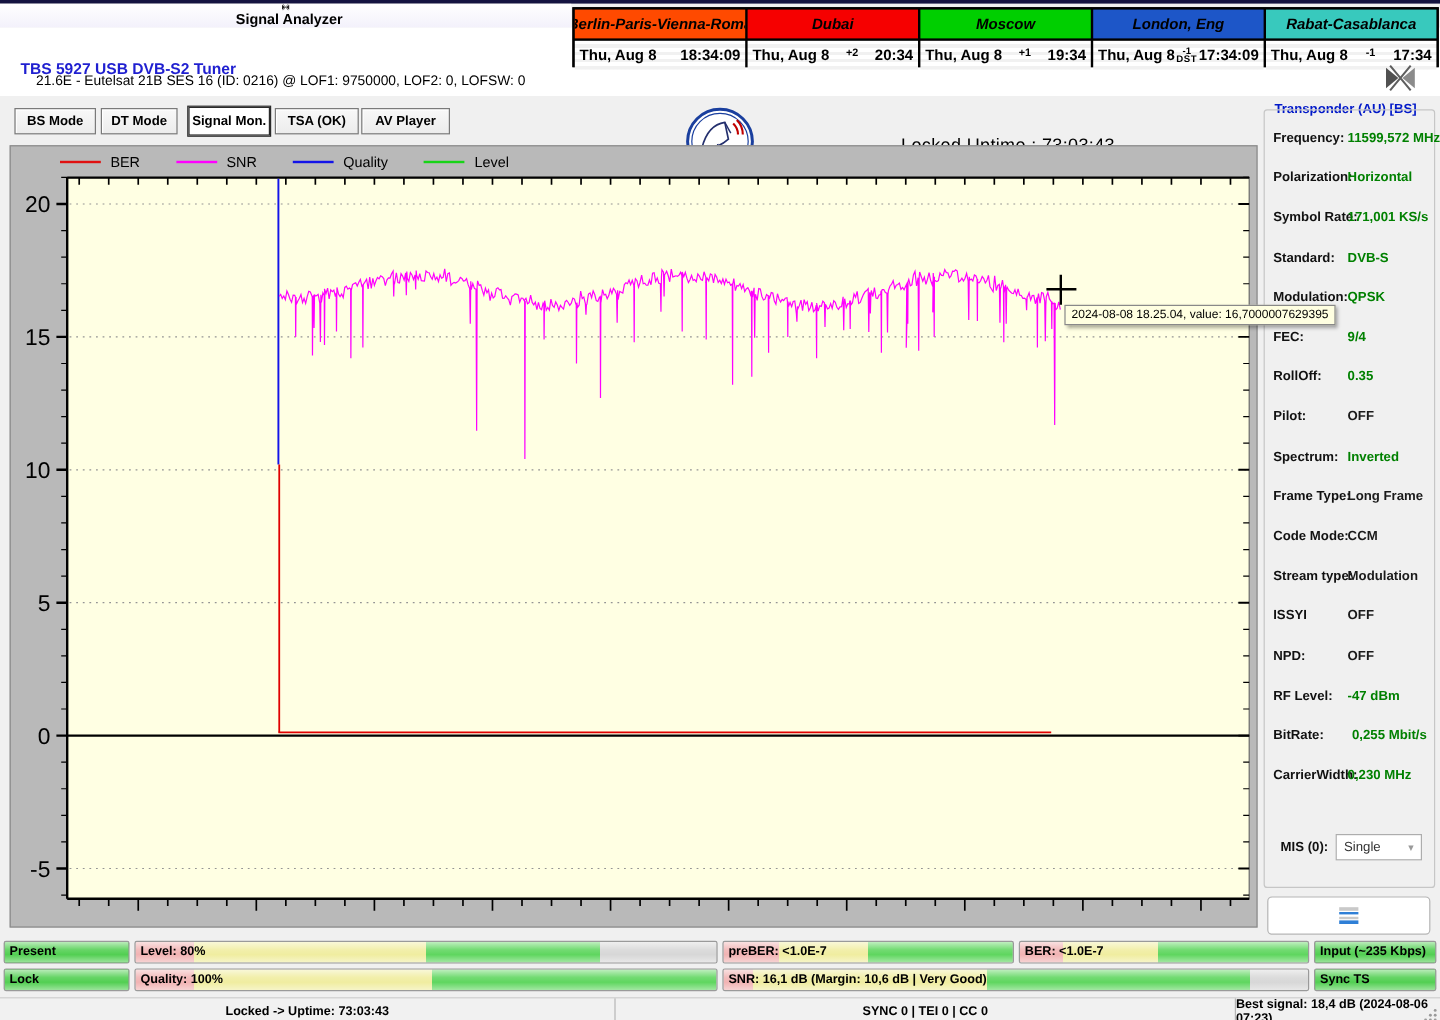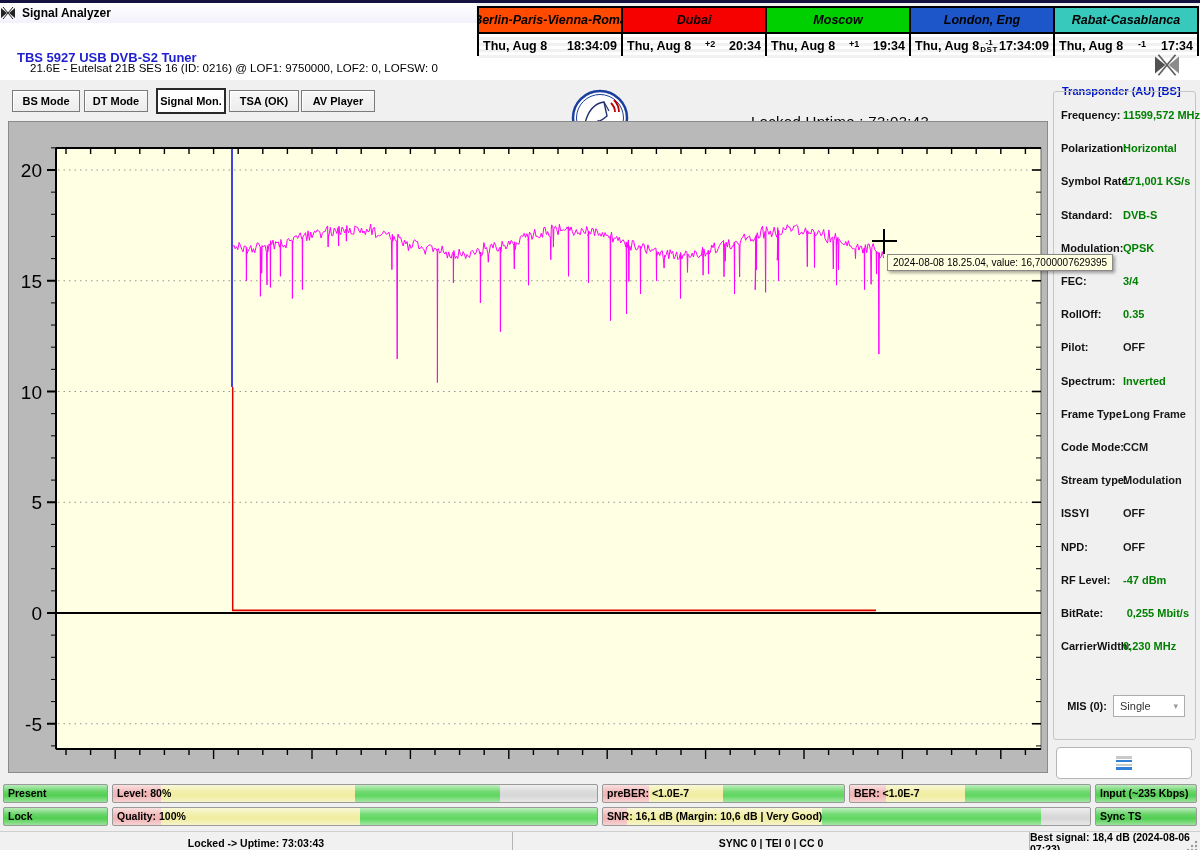--- a/index.html
+++ b/index.html
@@ -1,21 +1,21 @@
 <!DOCTYPE html>
 <html><head>
 <meta charset="utf-8">
 <title>Signal Analyzer</title>
 <style>
   html,body{margin:0;padding:0;background:#d8d8d8;font-family:"Liberation Sans",sans-serif;}
   #win{position:relative;width:1200px;height:850px;background:#f0f0f0;overflow:hidden;
        border-top:3px solid #141340;box-sizing:border-box;}
   
   #titlebar{position:absolute;left:0;top:0;width:476px;height:20px;background:linear-gradient(#ffffff,#f3f1fb);
-            display:flex;align-items:center;}
+            display:flex;align-items:center;flex-direction:column;}
   #titlebar .ttl{font-size:12px;font-weight:600;color:#000;margin-left:6px;}
   #whiteband{position:absolute;left:0;top:20px;width:1200px;height:57px;background:#ffffff;}
   #tbsname{position:absolute;left:17px;top:29px;font-size:13px;font-weight:700;color:#1f1fd0;margin-top:18px;}
   #lofline{position:absolute;left:30px;top:59px;font-size:11.5px;color:#000;}
   
   #clocks{position:absolute;left:477px;top:3px;width:722px;height:50px;display:grid;
           grid-template-columns:repeat(5,1fr);grid-template-rows:24px 24px;gap:2px;background:#000;
           border:2px solid #000;box-sizing:border-box;}
   .clkhead{display:flex;align-items:center;justify-content:center;font-size:12.5px;font-weight:700;
            font-style:italic;color:#000;white-space:nowrap;overflow:hidden;}
@@ -148,20 +148,38 @@
     <circle cx="29" cy="29" r="23.5" fill="none" stroke="#1a3f9e" stroke-width="1"></circle>
     <path d="M14 34 Q19 15 33 13 L36 27 Q26 36 14 34 Z" fill="none" stroke="#24306e" stroke-width="1.4"></path>
     <path d="M22 34 L20 45 M27 31 L30 44 M20 45 L33 44" stroke="#24306e" stroke-width="1.3" fill="none"></path>
     <path d="M33 13 L38 22" stroke="#24306e" stroke-width="1.2"></path>
     <path d="M40 14 q4 4 4 9 M43 11 q5 5 5 12" stroke="#c00000" stroke-width="1.8" fill="none"></path>
     <rect x="7" y="44" width="44" height="9" fill="#ffffff"></rect>
     <text x="29" y="51" text-anchor="middle" font-size="7" font-weight="bold" fill="#b00020" font-family="Liberation Sans, sans-serif">DXSATCS.COM</text>
   </svg>
 
   <div id="chartpanel"></div>
+  <div id="legend">
+      <div class="lgitem">
+        <div class="lgline" style="background: rgb(224, 16, 16);"></div>
+        <span>BER</span>
+      </div>
+      <div class="lgitem">
+        <div class="lgline" style="background: rgb(255, 0, 255);"></div>
+        <span>SNR</span>
+      </div>
+      <div class="lgitem">
+        <div class="lgline" style="background: rgb(19, 19, 232);"></div>
+        <span>Quality</span>
+      </div>
+      <div class="lgitem">
+        <div class="lgline" style="background: rgb(23, 212, 23);"></div>
+        <span>Level</span>
+      </div>
+    </div>
   <div id="plotwrap"><svg width="1040" height="618" viewBox="0 0 1040 618">
         <rect x="48" y="5" width="985" height="601" fill="#ffffe3" stroke="#6a6a6a" stroke-width="1"></rect>
         <line x1="48" y1="5" x2="48" y2="606" stroke="#000" stroke-width="2"></line>
         <line x1="48" y1="5" x2="1033" y2="5" stroke="#000" stroke-width="2"></line>
         <line x1="48" y1="606" x2="1033" y2="606" stroke="#000" stroke-width="2"></line>
         <line x1="50" y1="27" x2="1031" y2="27" stroke="#949494" stroke-width="1" stroke-dasharray="1.5 4"></line>
         <line x1="50" y1="137.75" x2="1031" y2="137.75" stroke="#949494" stroke-width="1" stroke-dasharray="1.5 4"></line>
         <line x1="50" y1="248.5" x2="1031" y2="248.5" stroke="#949494" stroke-width="1" stroke-dasharray="1.5 4"></line>
         <line x1="50" y1="359.25" x2="1031" y2="359.25" stroke="#949494" stroke-width="1" stroke-dasharray="1.5 4"></line>
         <line x1="50" y1="580.75" x2="1031" y2="580.75" stroke="#949494" stroke-width="1" stroke-dasharray="1.5 4"></line>
@@ -337,21 +355,21 @@
       <div class="tprow" style="top: 203.6px;">
         <span class="lb">Standard:</span>
         <span class="vl green">DVB-S</span>
       </div>
       <div class="tprow" style="top: 236.8px;">
         <span class="lb">Modulation:</span>
         <span class="vl green">QPSK</span>
       </div>
       <div class="tprow" style="top: 270px;">
         <span class="lb">FEC:</span>
-        <span class="vl green">3/4</span>
+        <span class="vl green">9/4</span>
       </div>
       <div class="tprow" style="top: 303.2px;">
         <span class="lb">RollOff:</span>
         <span class="vl green">0.35</span>
       </div>
       <div class="tprow" style="top: 336.4px;">
         <span class="lb">Pilot:</span>
         <span class="vl black">OFF</span>
       </div>
       <div class="tprow" style="top: 369.6px;">

